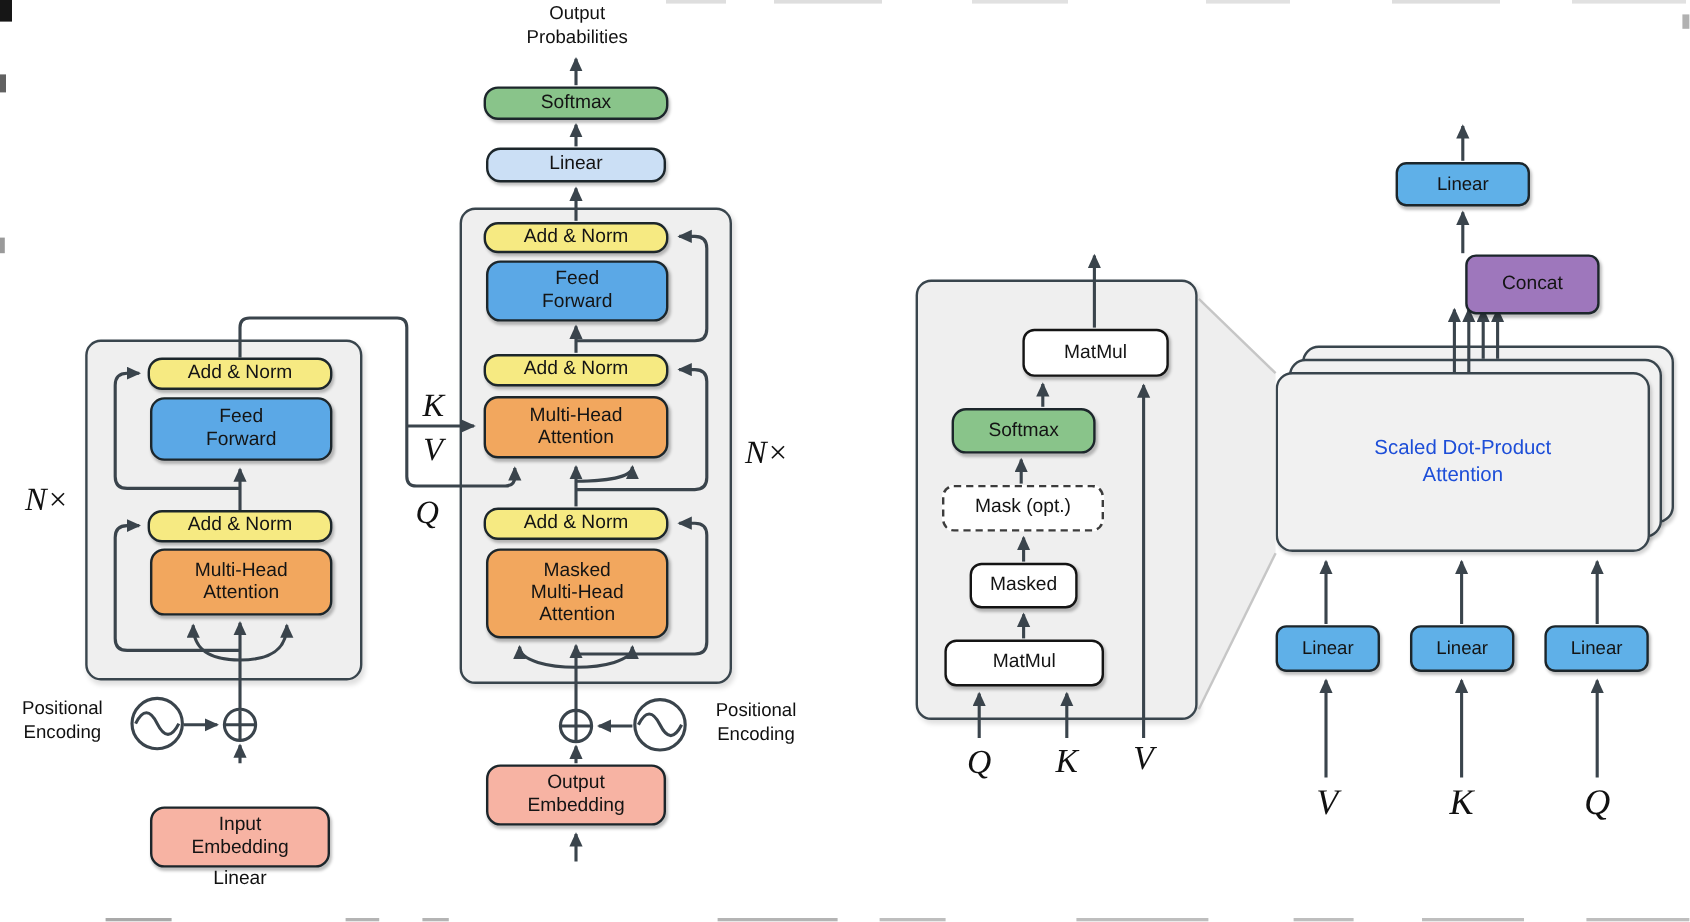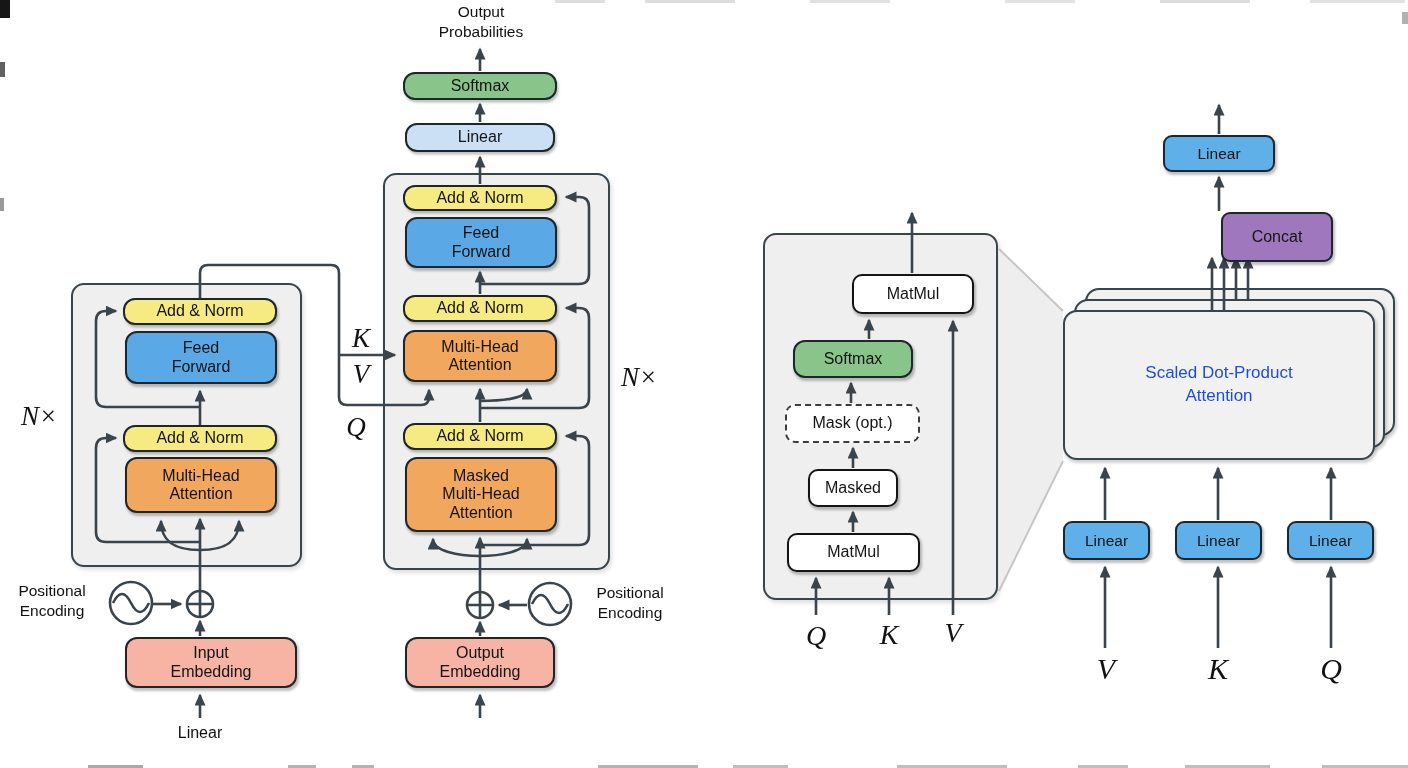--- a/index.html
+++ b/index.html
@@ -146,21 +146,21 @@
       <path class="ln" d="M1219,134 V105" marker-end="url(#ah)"></path>
     </g>
   </svg>
 
   <div class="bx yellow" style="left:123px;top:298px;width:154px;height:27px">Add &amp; Norm</div>
   <div class="bx blue" style="left:125px;top:331px;width:152px;height:53px">Feed
 Forward</div>
   <div class="bx yellow" style="left:123px;top:425px;width:154px;height:27px">Add &amp; Norm</div>
   <div class="bx orange" style="left:125px;top:457px;width:152px;height:56px">Multi-Head
 Attention</div>
-  <div class="bx pink" style="left:125px;top:637px;width:172px;height:51px">Input
+  <div class="bx pink" style="left:125px;top:672px;width:150px;height:51px">Input
 Embedding</div>
 
   <div class="bx green" style="left:403px;top:72px;width:154px;height:28px">Softmax</div>
   <div class="bx light-blue" style="left:405px;top:123px;width:150px;height:29px">Linear</div>
   <div class="bx yellow" style="left:403px;top:185px;width:154px;height:26px">Add &amp; Norm</div>
   <div class="bx blue" style="left:405px;top:217px;width:152px;height:51px">Feed
 Forward</div>
   <div class="bx yellow" style="left:403px;top:295px;width:154px;height:27px">Add &amp; Norm</div>
   <div class="bx orange" style="left:403px;top:330px;width:154px;height:52px">Multi-Head
 Attention</div>

